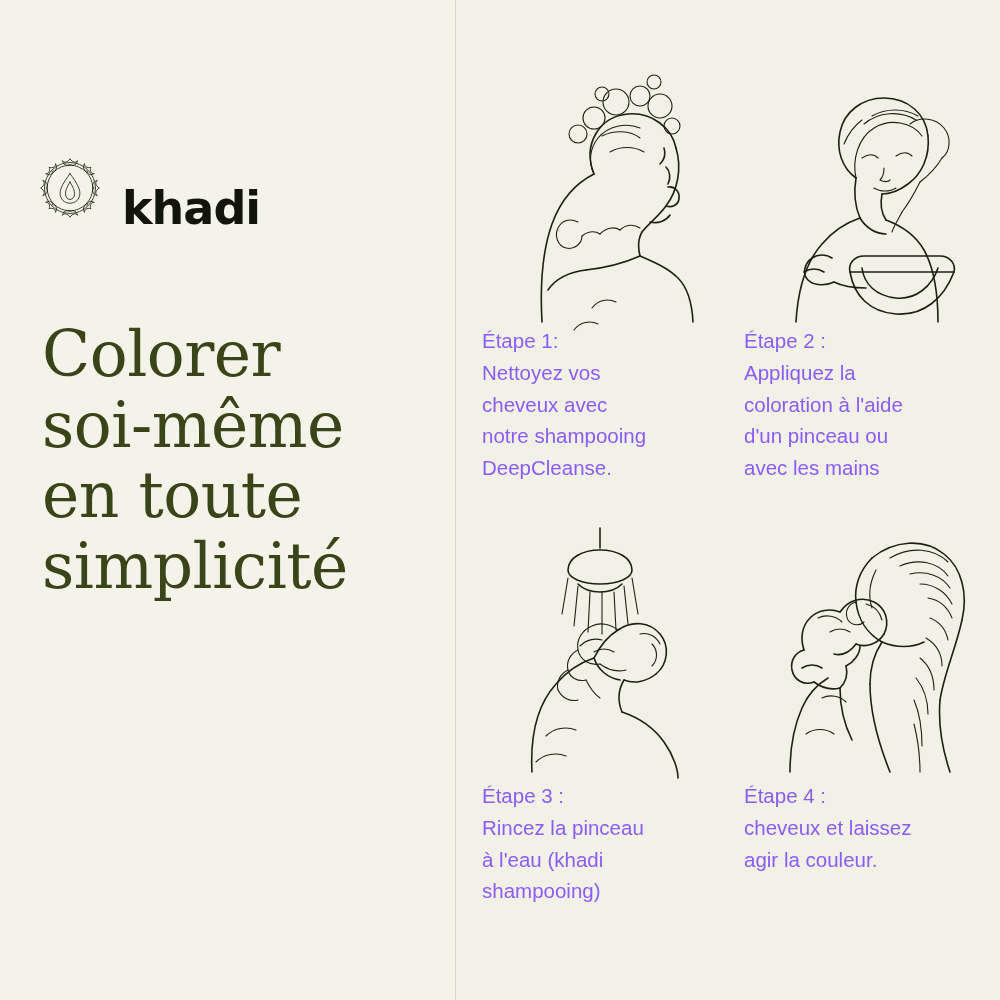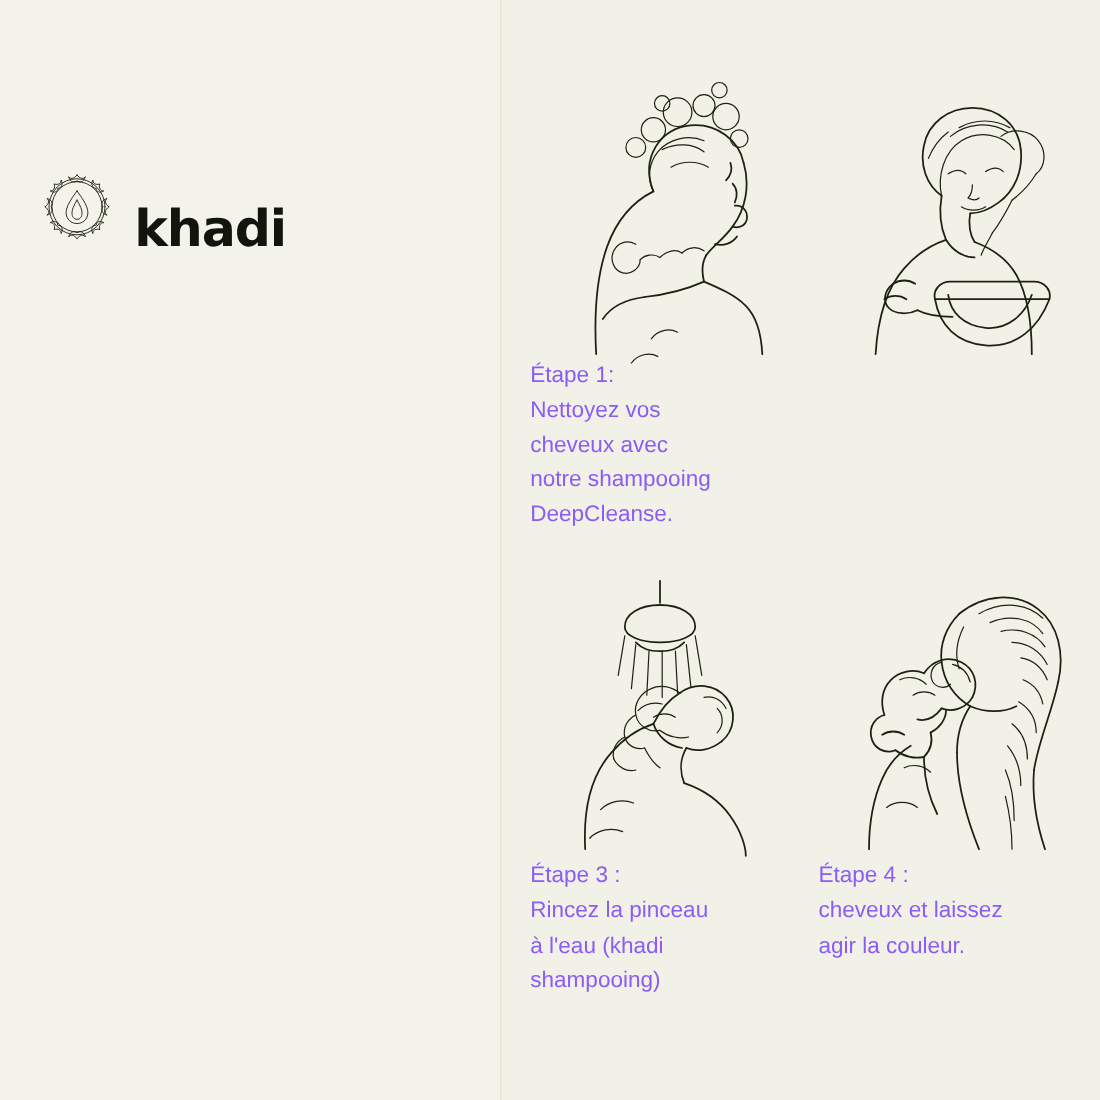--- a/index.html
+++ b/index.html
@@ -148,20 +148,26 @@
           <path d="M88 50 C83 46 83 42 86 40 C79 42 79 47 81 50 C79 53 79 58 86 60 C83 58 83 54 88 50 Z"></path>
           <path d="M23 23 C28 24 31 22 31 18 C34 24 31 28 27 28 C27 32 23 34 18 31 C22 31 24 28 23 23 Z"></path>
           <path d="M77 23 C72 24 69 22 69 18 C66 24 69 28 73 28 C73 32 77 34 82 31 C78 31 76 28 77 23 Z"></path>
           <path d="M23 77 C28 76 31 78 31 82 C34 76 31 72 27 72 C27 68 23 66 18 69 C22 69 24 72 23 77 Z"></path>
           <path d="M77 77 C72 76 69 78 69 82 C66 76 69 72 73 72 C73 68 77 66 82 69 C78 69 76 72 77 77 Z"></path>
         </g>
       </svg>
       <div class="logo-word">khadi</div>
     </div>
 
+    <div class="headline">
+      <div>Colorer</div>
+      <div>soi-même</div>
+      <div>en toute</div>
+      <div>simplicité</div>
+    </div>
   </div>
 
   <div class="divider"></div>
 
   <div class="right-panel">
     <div class="steps">
 
       <div class="step s1">
         <svg class="step-art" viewBox="0 0 235 245">
           <g class="ln">
@@ -233,20 +239,27 @@
           </g>
           <g class="ln">
             <path d="M88 186 C82 182 74 182 68 186 C60 192 58 202 64 208 C70 214 82 214 90 210"></path>
             <path d="M90 210 C98 214 110 216 122 216"></path>
             <path d="M60 200 C66 196 74 196 80 200"></path>
             <path d="M106 200 C104 192 110 184 120 184 L196 184 C206 184 212 192 210 200"></path>
             <path d="M106 200 C110 224 126 240 152 242 C180 244 200 226 210 200 Z"></path>
             <path d="M118 196 C120 212 132 224 152 226 C172 228 188 214 194 196"></path>
           </g>
         </svg>
+        <div class="step-text">
+          <div>Étape 2 :</div>
+          <div>Appliquez la</div>
+          <div>coloration à l'aide</div>
+          <div>d'un pinceau ou</div>
+          <div>avec les mains</div>
+        </div>
       </div>
 
       <div class="step s3">
         <svg class="step-art" viewBox="0 0 235 250">
           <g class="ln">
             <path d="M118 6 L118 26"></path>
             <path d="M86 48 C86 36 100 28 118 28 C136 28 150 36 150 48 C150 56 136 62 118 62 C100 62 86 56 86 48 Z"></path>
             <path d="M96 62 C102 68 108 70 118 70 C128 70 134 68 140 62"></path>
           </g>
           <g class="ln-thin">

